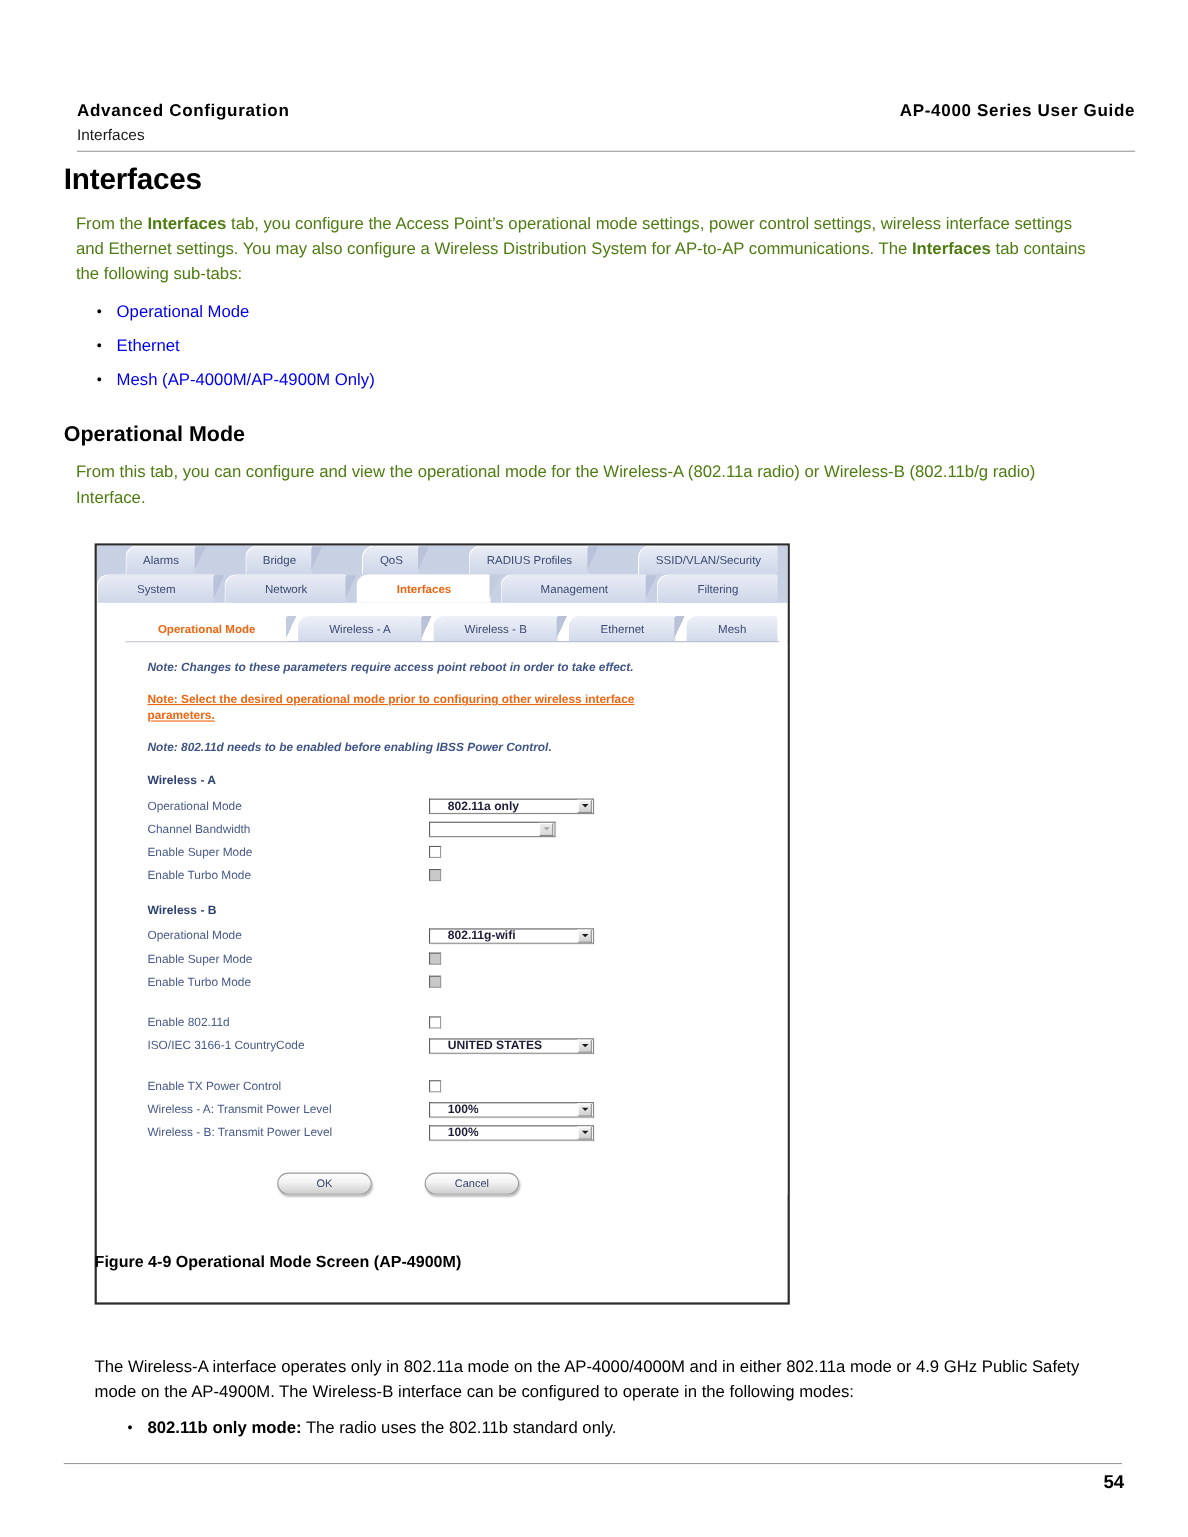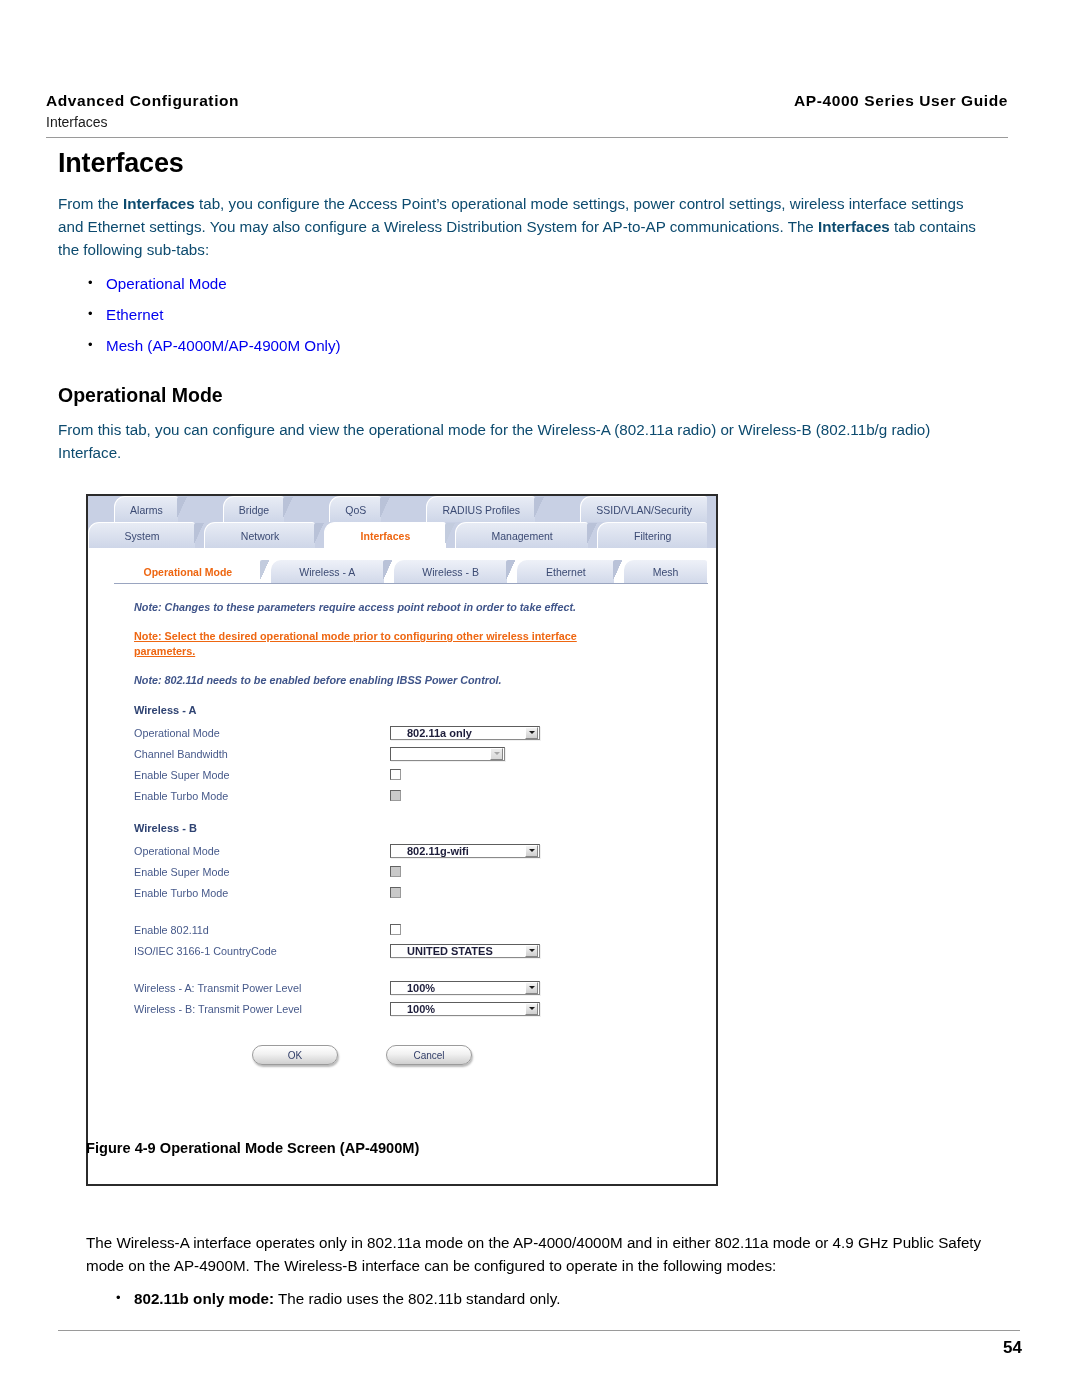--- a/index.html
+++ b/index.html
@@ -12,21 +12,21 @@
     height: 1397px;
     position: relative;
     font-family: "Liberation Sans", sans-serif;
     color: #000000;
     overflow: hidden;
   }
 
   
   .page-header {
     position: absolute;
-    left: 46px;
+    left: 70px;
     top: 92px;
     width: 962px;
   }
   .hdr-row {
     display: flex;
     justify-content: space-between;
     align-items: baseline;
   }
   .hdr-left-title {
     font-size: 15.5px;
@@ -65,22 +65,22 @@
     letter-spacing: -0.2px;
   }
   h2.doc-h2 {
     font-size: 19.5px;
     font-weight: bold;
     margin: 26px 0 12px 0;
   }
   p.body-text {
     font-size: 15.2px;
     line-height: 1.5;
-    margin: 0 0 4px 0;
-    color: #0c4a6e;
+    margin: 0 0 4px 11px;
+    color: #4d7c0f;
   }
   .indent {
     margin-left: 30px;
     width: 932px;
   }
   ul.link-list {
     list-style: none;
     margin: 12px 0 0 0;
     padding: 0;
   }
@@ -547,20 +547,26 @@
             <span class="darrow">
                 <i></i>
               </span>
           </div>
         </div>
       </div>
     </div>
 
     <div class="form-section">
       <div class="frow">
+        <div class="flabel">Enable TX Power Control</div>
+        <div class="fctl">
+            <div class="cbox"></div>
+          </div>
+      </div>
+      <div class="frow">
         <div class="flabel">Wireless - A: Transmit Power Level</div>
         <div class="fctl">
           <div class="ddown w150">
             <span class="dval">100%</span>
             <span class="darrow">
                 <i></i>
               </span>
           </div>
         </div>
       </div>

